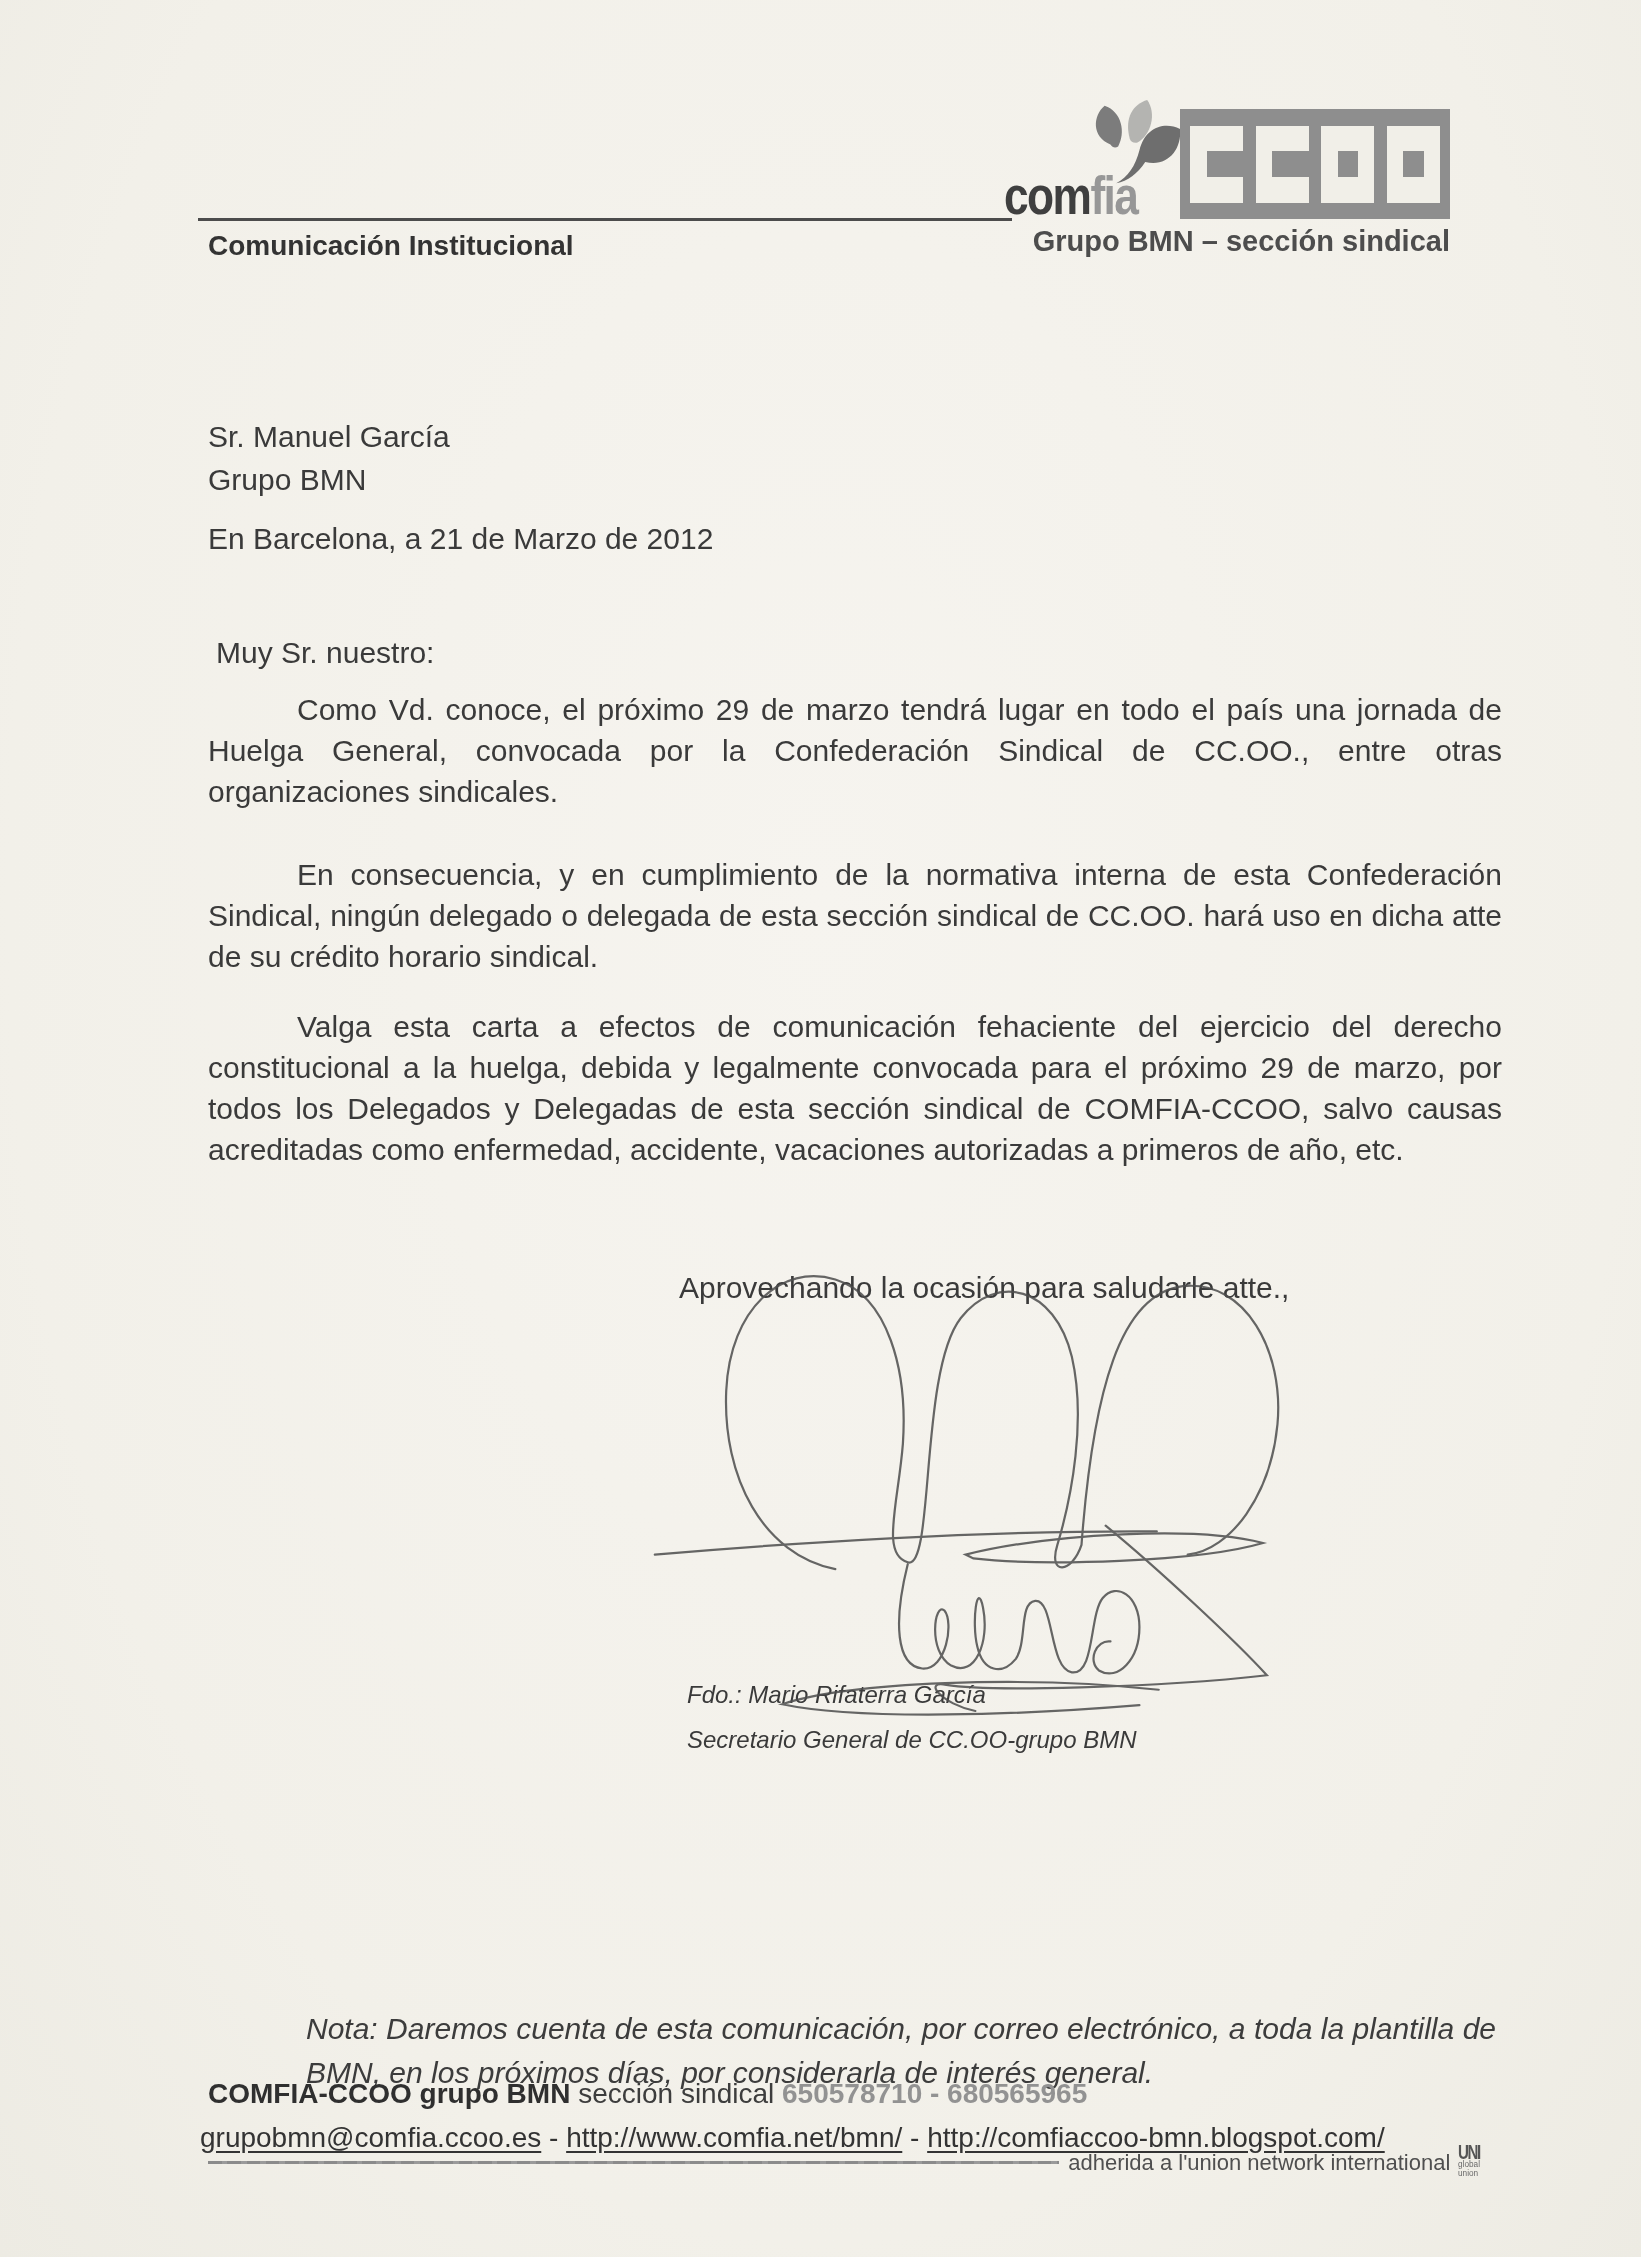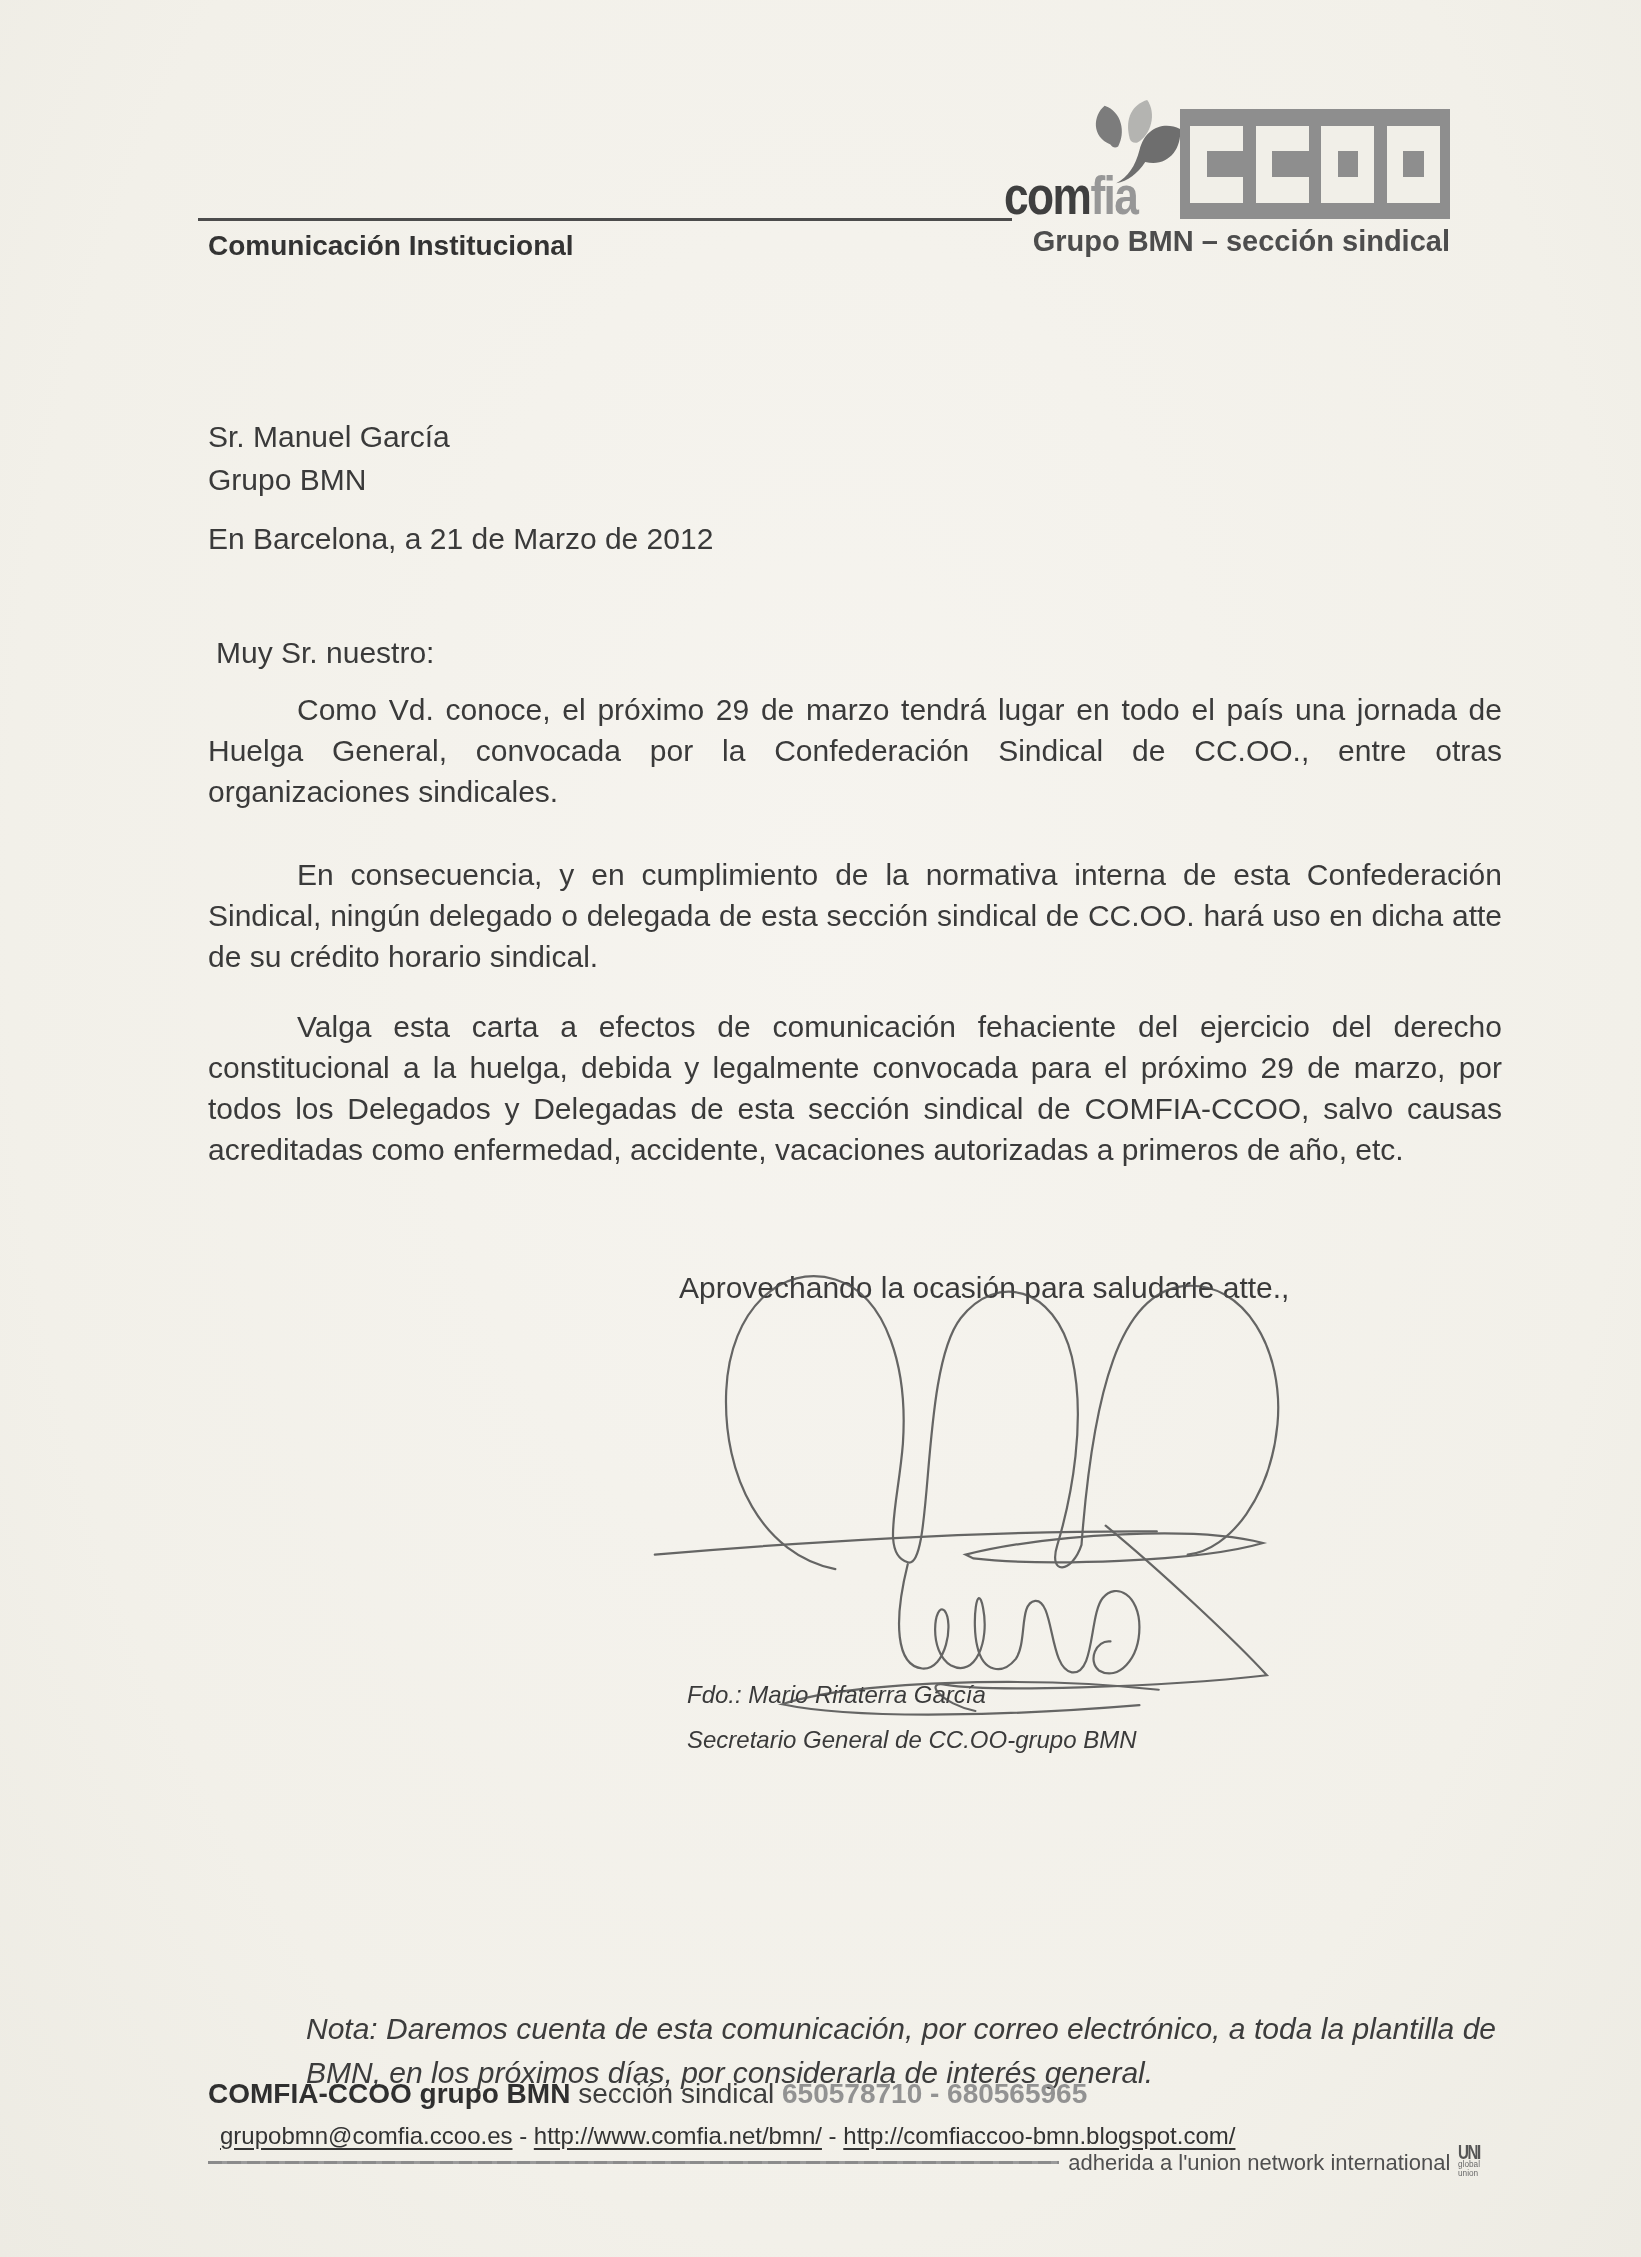--- a/index.html
+++ b/index.html
@@ -50,21 +50,21 @@
   .signer p{margin:0;}
 
   .note{position:absolute;left:306px;top:1977px;width:1190px;
         font-size:30px;line-height:44px;font-style:italic;text-align:justify;color:#3c3c3c;}
 
   
   .footer-line1{position:absolute;left:208px;top:2078px;font-size:28px;white-space:nowrap;}
   .footer-line1 .org{font-weight:bold;color:#2f2f2f;}
   .footer-line1 .suffix{color:#3d3d3d;}
   .footer-line1 .phones{font-weight:bold;color:#929292;}
-  .footer-line2{position:absolute;left:220px;top:2122px;font-size:24px;white-space:nowrap;color:#333;}
+  .footer-line2{position:absolute;left:200px;top:2122px;font-size:28px;white-space:nowrap;color:#333;}
   .footer-line2 .link{text-decoration:underline;text-underline-offset:3.9px;}
   .footer-bottom{position:absolute;left:208px;top:2147px;width:1294px;display:flex;align-items:center;}
   .footer-rule{flex:1;height:2.9px;background:repeating-linear-gradient(90deg,#8b8b8b 0 13.5px,#9a9a9a 13.5px 19.3px);}
   .affiliation{margin-left:9.7px;font-size:22px;color:#4f4f4f;white-space:nowrap;}
   .uni{margin-left:7.7px;width:44px;line-height:9.7px;text-align:left;}
   .uni .mark{font-size:21px;font-weight:bold;letter-spacing:-1.9px;transform:scaleX(0.72);transform-origin:left center;display:inline-block;color:#555;}
   .uni .cap{font-size:9.7px;line-height:9.7px;color:#6a6a6a;transform:scaleX(0.85);transform-origin:left center;}
 </style>
 </head>
 <body>

